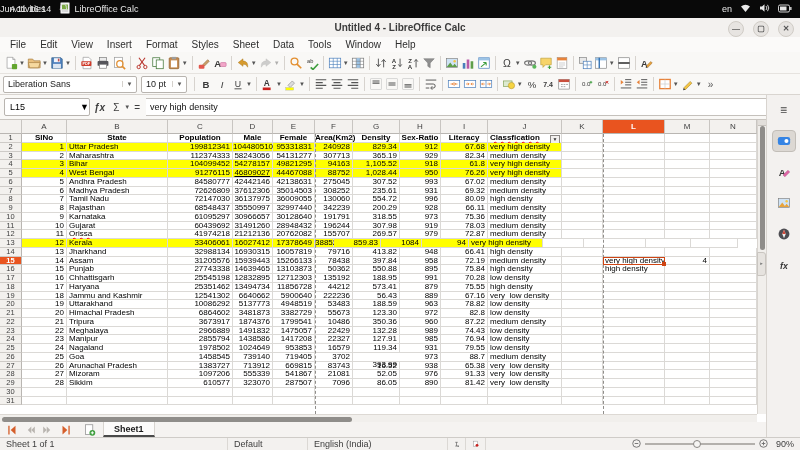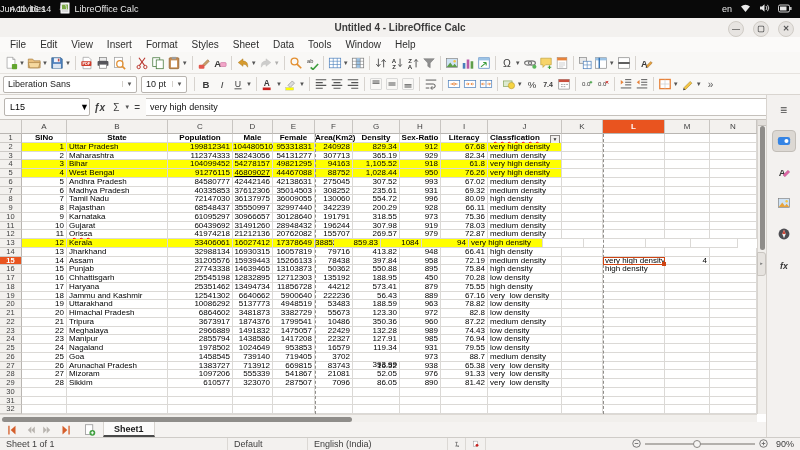--- a/index.html
+++ b/index.html
@@ -813,21 +813,21 @@
           <div class="cell txt" style="width: 74px;">medium density</div>
           <div class="cell" style="width: 41px;"></div>
           <div class="cell" style="width: 62px;"></div>
           <div class="cell" style="width: 45px;"></div>
           <div class="cell" style="width: 47px;"></div>
         </div>
         <div class="grow">
           <div class="rh">7</div>
           <div class="cell num" style="width: 45px;">6</div>
           <div class="cell txt" style="width: 101px;">Madhya Pradesh</div>
-          <div class="cell num" style="width: 65px;">40335853</div>
+          <div class="cell num" style="width: 65px;">72626809</div>
           <div class="cell num" style="width: 40px;">37612306</div>
           <div class="cell num" style="width: 42px;">35014503</div>
           <div class="cell num" style="width: 38px;">308252</div>
           <div class="cell num" style="width: 47px;">235.61</div>
           <div class="cell num" style="width: 41px;">931</div>
           <div class="cell num" style="width: 47px;">69.32</div>
           <div class="cell txt" style="width: 74px;">medium density</div>
           <div class="cell" style="width: 41px;"></div>
           <div class="cell" style="width: 62px;"></div>
           <div class="cell" style="width: 45px;"></div>
@@ -988,21 +988,21 @@
         </div>
         <div class="grow">
           <div class="rh">17</div>
           <div class="cell num" style="width: 45px;">16</div>
           <div class="cell txt" style="width: 101px;">Chhattisgarh</div>
           <div class="cell num" style="width: 65px;">25545198</div>
           <div class="cell num" style="width: 40px;">12832895</div>
           <div class="cell num" style="width: 42px;">12712303</div>
           <div class="cell num" style="width: 38px;">135192</div>
           <div class="cell num" style="width: 47px;">188.95</div>
-          <div class="cell num" style="width: 41px;">450</div>
+          <div class="cell num" style="width: 41px;">991</div>
           <div class="cell num" style="width: 47px;">70.28</div>
           <div class="cell txt" style="width: 74px;">low density</div>
           <div class="cell" style="width: 41px;"></div>
           <div class="cell" style="width: 62px;"></div>
           <div class="cell" style="width: 45px;"></div>
           <div class="cell" style="width: 47px;"></div>
         </div>
         <div class="grow">
           <div class="rh">18</div>
           <div class="cell num" style="width: 45px;">17</div>
@@ -1219,37 +1219,20 @@
           <div class="cell" style="width: 41px;"></div>
           <div class="cell" style="width: 47px;"></div>
           <div class="cell" style="width: 74px;"></div>
           <div class="cell" style="width: 41px;"></div>
           <div class="cell" style="width: 62px;"></div>
           <div class="cell" style="width: 45px;"></div>
           <div class="cell" style="width: 47px;"></div>
         </div>
         <div class="grow">
           <div class="rh">31</div>
-          <div class="cell" style="width: 45px;"></div>
-          <div class="cell" style="width: 101px;"></div>
-          <div class="cell" style="width: 65px;"></div>
-          <div class="cell" style="width: 40px;"></div>
-          <div class="cell" style="width: 42px;"></div>
-          <div class="cell" style="width: 38px;"></div>
-          <div class="cell" style="width: 47px;"></div>
-          <div class="cell" style="width: 41px;"></div>
-          <div class="cell" style="width: 47px;"></div>
-          <div class="cell" style="width: 74px;"></div>
-          <div class="cell" style="width: 41px;"></div>
-          <div class="cell" style="width: 62px;"></div>
-          <div class="cell" style="width: 45px;"></div>
-          <div class="cell" style="width: 47px;"></div>
-        </div>
-        <div class="grow">
-          <div class="rh">32</div>
           <div class="cell" style="width: 45px;"></div>
           <div class="cell" style="width: 101px;"></div>
           <div class="cell" style="width: 65px;"></div>
           <div class="cell" style="width: 40px;"></div>
           <div class="cell" style="width: 42px;"></div>
           <div class="cell" style="width: 38px;"></div>
           <div class="cell" style="width: 47px;"></div>
           <div class="cell" style="width: 41px;"></div>
           <div class="cell" style="width: 47px;"></div>
           <div class="cell" style="width: 74px;"></div>

